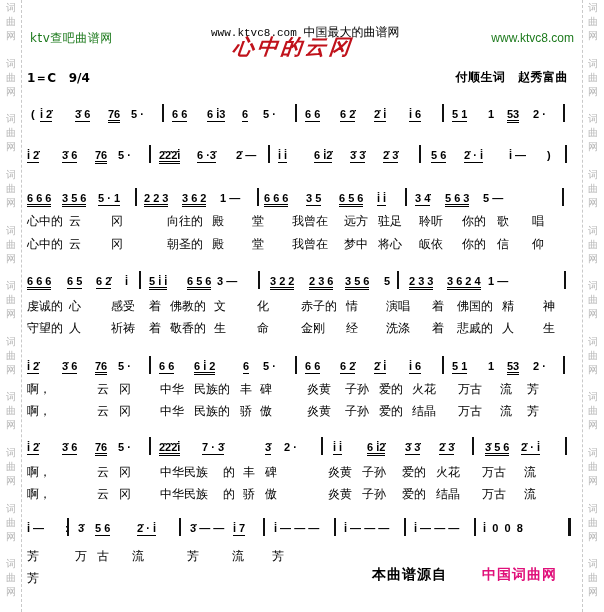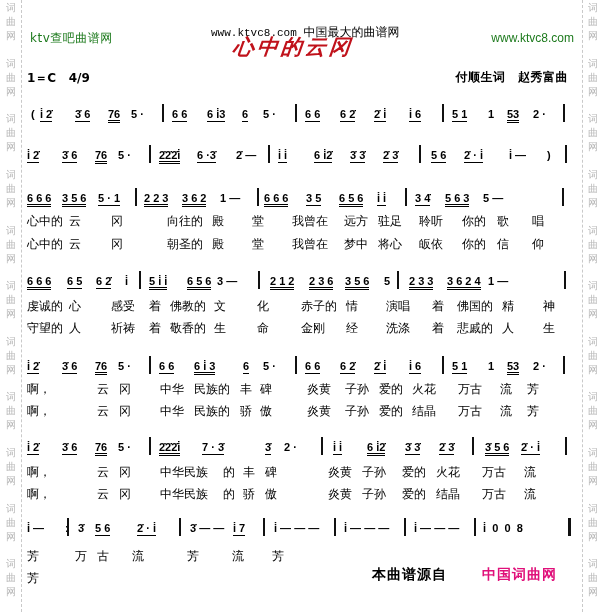--- a/index.html
+++ b/index.html
@@ -161,21 +161,21 @@
   <div class="site-left">ktv查吧曲谱网</div>
   <div class="site-mid">
     <span>www.ktvc8.com</span>
     <span class="cn">中国最大的曲谱网</span>
   </div>
   <div class="title">心中的云冈</div>
   <div class="site-right">www.ktvc8.com</div>
 </div>
 
 <div class="key">
-  <span>1＝C</span>&nbsp;&nbsp;&nbsp;<span>4/9</span>
+  <span>1＝C</span>&nbsp;&nbsp;&nbsp;<span>9/4</span>
 </div>
 <div class="author">付顺生词　赵秀富曲</div>
 
 <div id="score">
     <div class="score-line" style="top: 104px;">
       <span class="seg" style="left: 4px;">(</span>
       <span class="seg u" style="left: 13px;">i̇ 2̇</span>
       <span class="seg u" style="left: 48px;">3̇ 6</span>
       <span class="seg uu" style="left: 81px;">76</span>
       <span class="seg" style="left: 104px;">5 ·</span>
@@ -237,39 +237,39 @@
       <span class="bar" style="left: 535px;"></span>
     </div>
     <div class="score-line" style="top: 271px;">
       <span class="seg uu" style="left: 0px;">6 6 6</span>
       <span class="seg u" style="left: 40px;">6 5</span>
       <span class="seg u" style="left: 69px;">6 2̇</span>
       <span class="seg" style="left: 98px;">i̇</span>
       <span class="seg uu" style="left: 122px;">5 i̇ i̇</span>
       <span class="seg uu" style="left: 160px;">6 5 6</span>
       <span class="seg" style="left: 190px;">3 —</span>
-      <span class="seg uu" style="left: 243px;">2 1 2</span>
+      <span class="seg uu" style="left: 243px;">3 2 2</span>
       <span class="seg uu" style="left: 282px;">2 3 6</span>
       <span class="seg uu" style="left: 318px;">3 5 6</span>
       <span class="seg" style="left: 357px;">5</span>
       <span class="seg uu" style="left: 382px;">2 3 3</span>
       <span class="seg uu" style="left: 420px;">3 6 2 4</span>
       <span class="seg" style="left: 461px;">1 —</span>
       <span class="bar" style="left: 112px;"></span>
       <span class="bar" style="left: 231px;"></span>
       <span class="bar" style="left: 370px;"></span>
       <span class="bar" style="left: 537px;"></span>
     </div>
     <div class="score-line" style="top: 356px;">
       <span class="seg u" style="left: 0px;">i̇ 2̇</span>
       <span class="seg u" style="left: 35px;">3̇ 6</span>
       <span class="seg uu" style="left: 68px;">76</span>
       <span class="seg" style="left: 91px;">5 ·</span>
       <span class="seg u" style="left: 132px;">6 6</span>
-      <span class="seg uu" style="left: 167px;">6 i̇ 3</span>
+      <span class="seg uu" style="left: 167px;">6 i̇ 2</span>
       <span class="seg u" style="left: 216px;">6</span>
       <span class="seg" style="left: 236px;">5 ·</span>
       <span class="seg u" style="left: 278px;">6 6</span>
       <span class="seg u" style="left: 313px;">6 2̇</span>
       <span class="seg u" style="left: 347px;">2̇ i̇</span>
       <span class="seg u" style="left: 382px;">i̇ 6</span>
       <span class="seg u" style="left: 425px;">5 1</span>
       <span class="seg" style="left: 461px;">1</span>
       <span class="seg uu" style="left: 480px;">53</span>
       <span class="seg" style="left: 506px;">2 ·</span>

